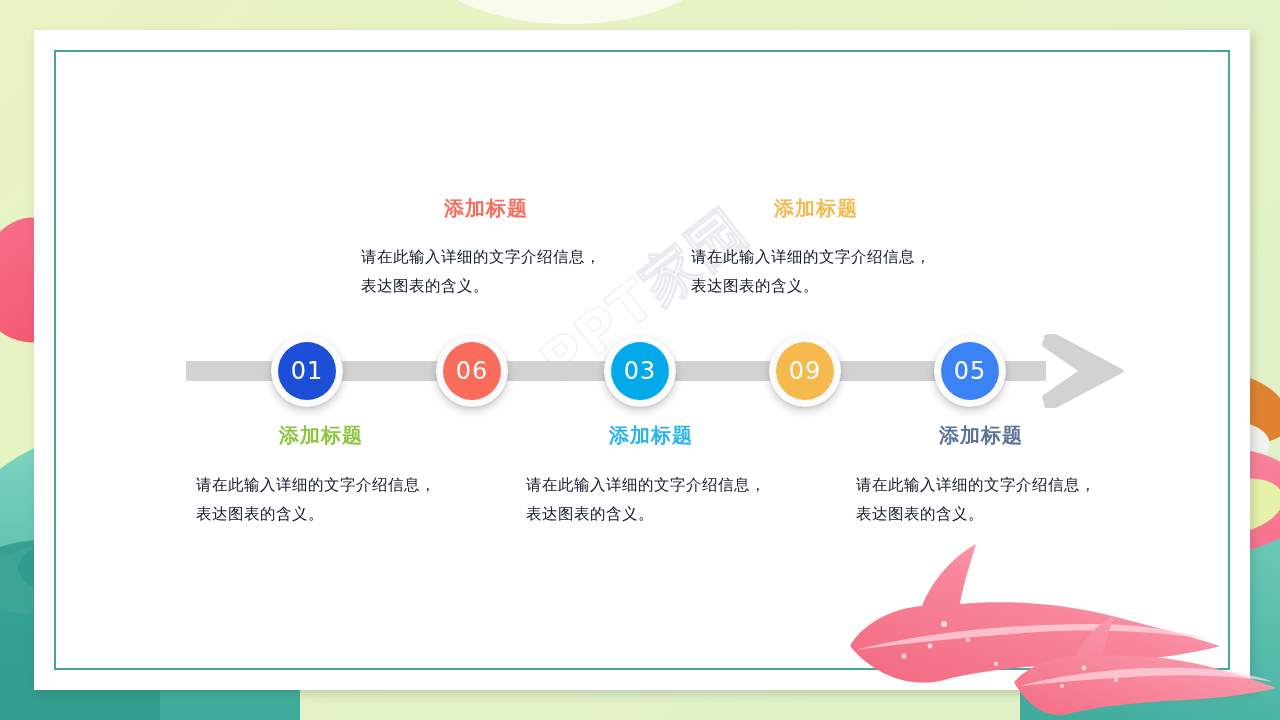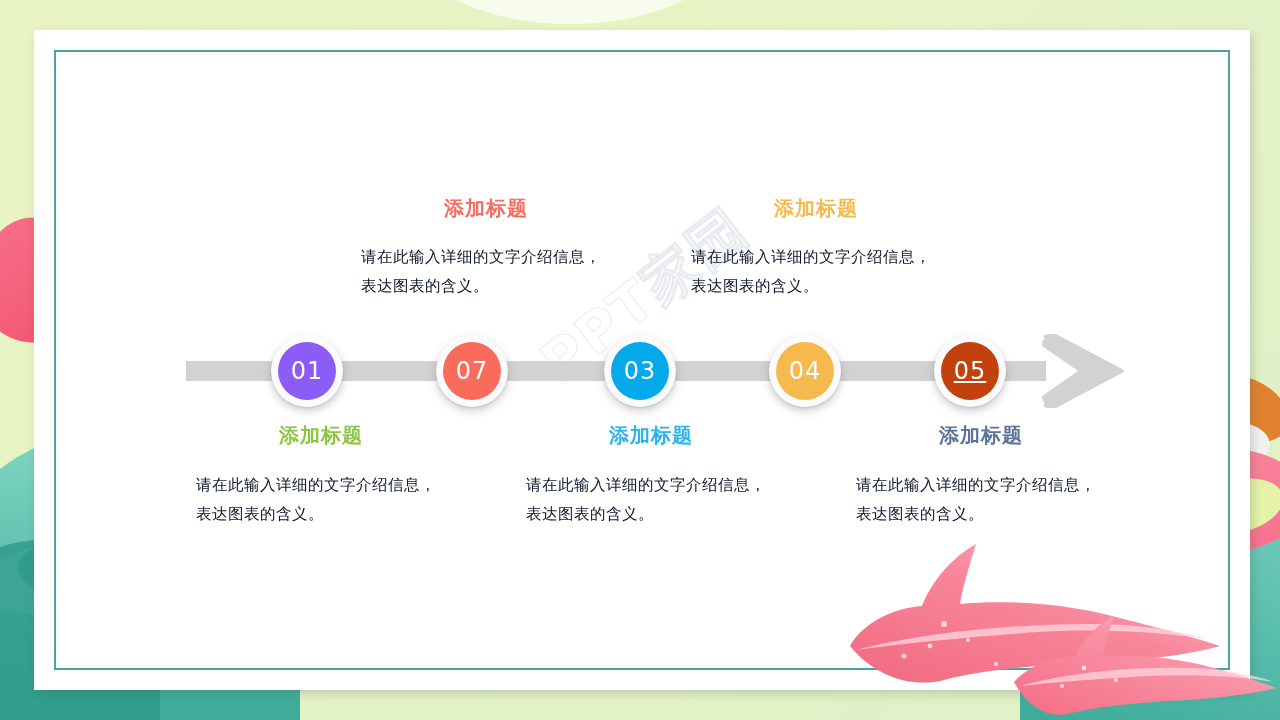--- a/index.html
+++ b/index.html
@@ -111,33 +111,33 @@
 
   <div class="arrow">
     <svg width="90" height="82" viewBox="0 0 90 82">
       <path d="M10 10 Q4 4 14 4 L20 4 L86 39 Q90 41 86 43 L20 78 L14 78 Q4 78 10 72 L48 41 Z" fill="#d2d2d2"></path>
       <path d="M6 16 Q6 6 16 6 L22 6 L84 40 L22 76 L16 76 Q6 76 6 66 L42 41 Z" fill="#d2d2d2"></path>
     </svg>
   </div>
 
   <div id="nodes-layer">
       <div class="node" style="left: 271px; top: 335px;">
-        <div class="node-core" style="background: #8b5cf6;">01</div>
+        <div class="node-core" style="background: #1d4ed8;">01</div>
       </div>
       <div class="node" style="left: 436px; top: 335px;">
-        <div class="node-core" style="background: rgb(249, 107, 91);">07</div>
+        <div class="node-core" style="background: rgb(249, 107, 91);">06</div>
       </div>
       <div class="node" style="left: 604px; top: 335px;">
         <div class="node-core" style="background: rgb(3, 169, 232);">03</div>
       </div>
       <div class="node" style="left: 769px; top: 335px;">
-        <div class="node-core" style="background: rgb(245, 185, 78);">04</div>
+        <div class="node-core" style="background: rgb(245, 185, 78);">09</div>
       </div>
       <div class="node" style="left: 934px; top: 335px;">
-        <div class="node-core" style="background: #c2410c; text-decoration: underline;">05</div>
+        <div class="node-core" style="background: #3b82f6;">05</div>
       </div>
     </div>
 
   <div id="blocks-layer">
       <div class="block below" style="left: 196px; top: 422px;">
         <div class="ttl" style="color: rgb(140, 198, 63);">添加标题</div>
         <div class="body">请在此输入详细的文字介绍信息，表达图表的含义。</div>
       </div>
       <div class="block above" style="left: 361px; top: 195px;">
         <div class="ttl" style="color: rgb(249, 107, 91);">添加标题</div>

